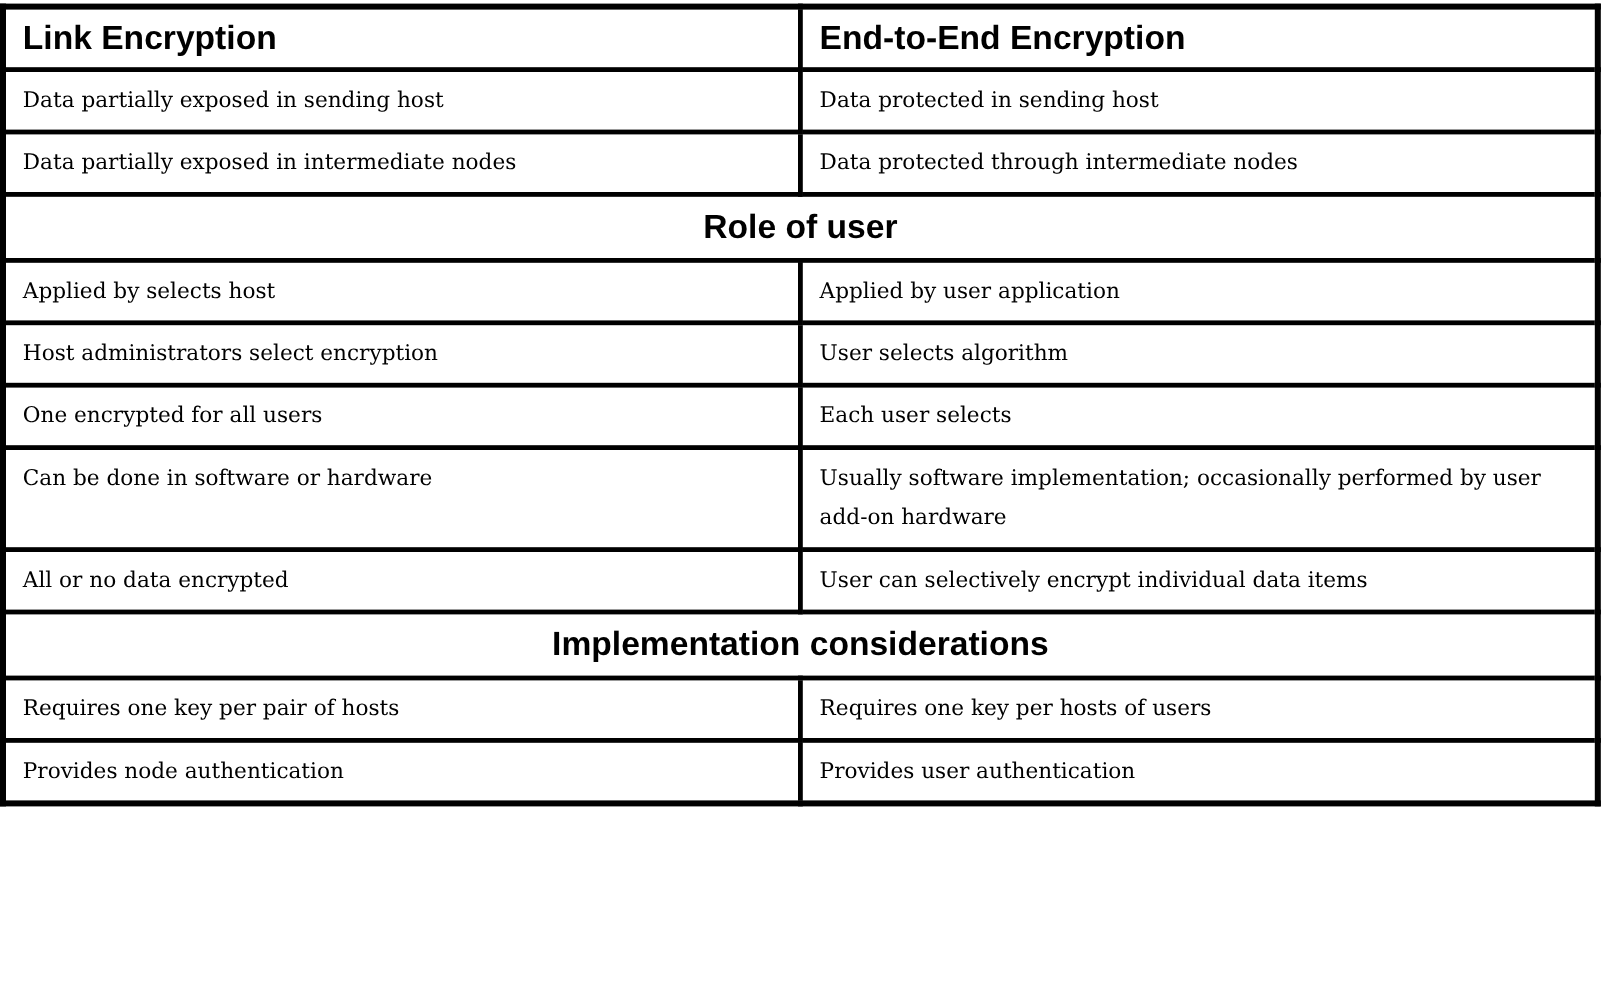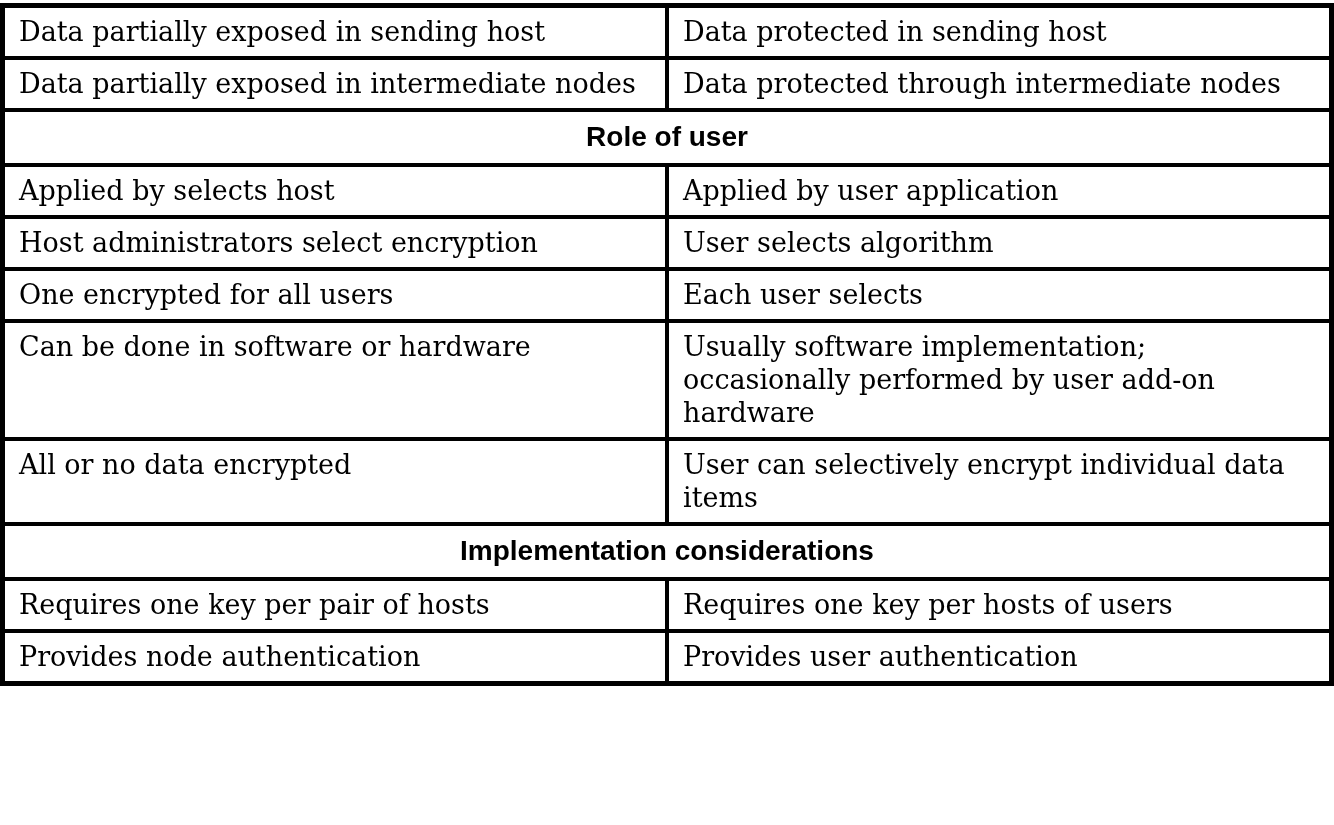--- a/index.html
+++ b/index.html
@@ -45,36 +45,40 @@
     font-weight: bold;
     font-size: 28px;
     line-height: 34px;
     text-align: center;
     padding: 8px 12px 9px;
   }
   
   table.cmp td.cell {
     font-family: "DejaVu Serif", "Liberation Serif", serif;
     font-weight: normal;
-    font-size: 27px;
+    font-size: 18px;
     line-height: 33px;
     text-align: left;
     padding: 7px 10px 8px 14px;
   }
 </style>
 </head>
 <body>
 
 <div class="table-wrap">
   <table class="cmp">
     <colgroup>
         <col>
         <col>
       </colgroup>
     <tbody>
+      <tr>
+        <th>Link Encryption</th>
+        <th>End-to-End Encryption</th>
+      </tr>
 
       <tr>
         <td class="cell">Data partially exposed in sending host</td>
         <td class="cell">Data protected in sending host</td>
       </tr>
       <tr>
         <td class="cell">Data partially exposed in intermediate nodes</td>
         <td class="cell">Data protected through intermediate nodes</td>
       </tr>
 

